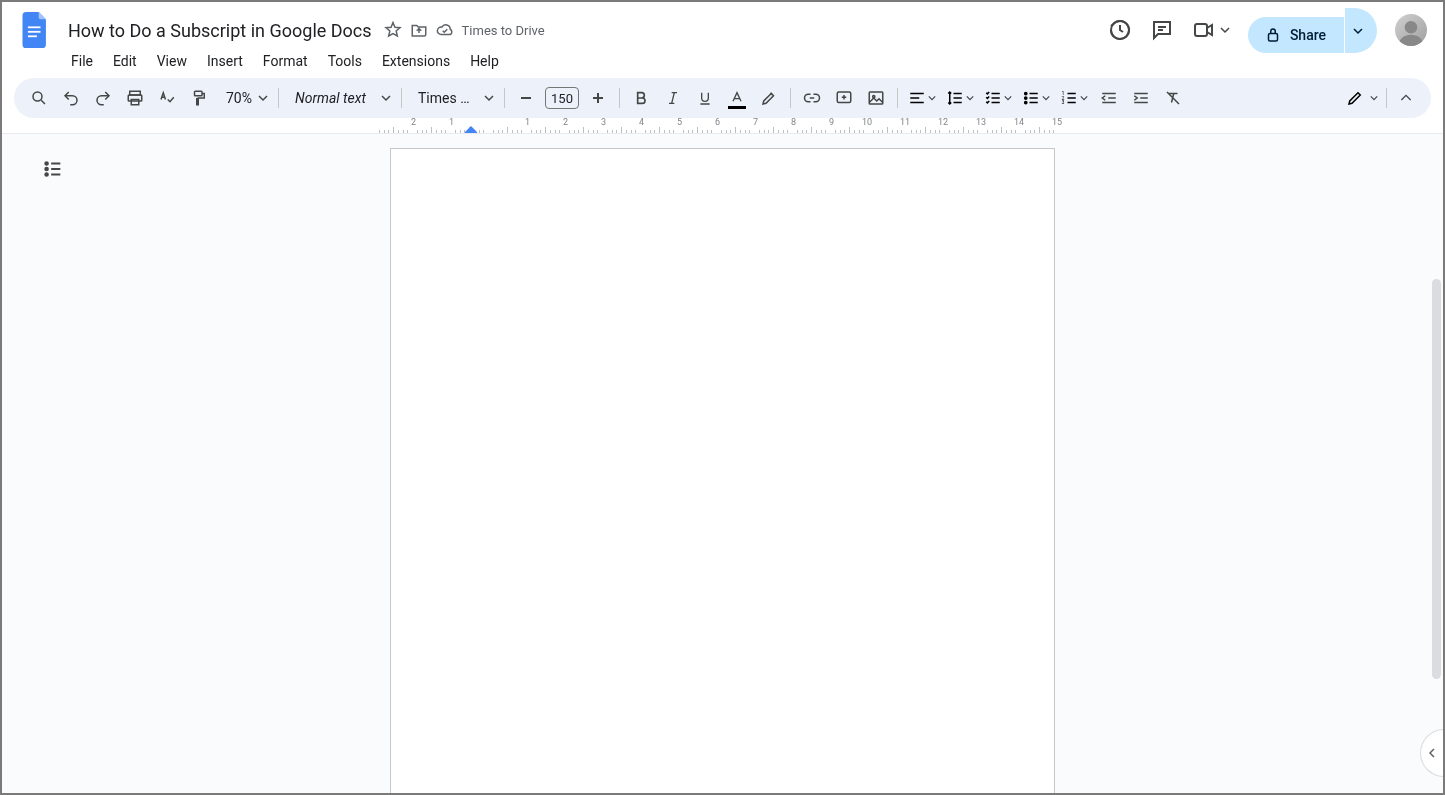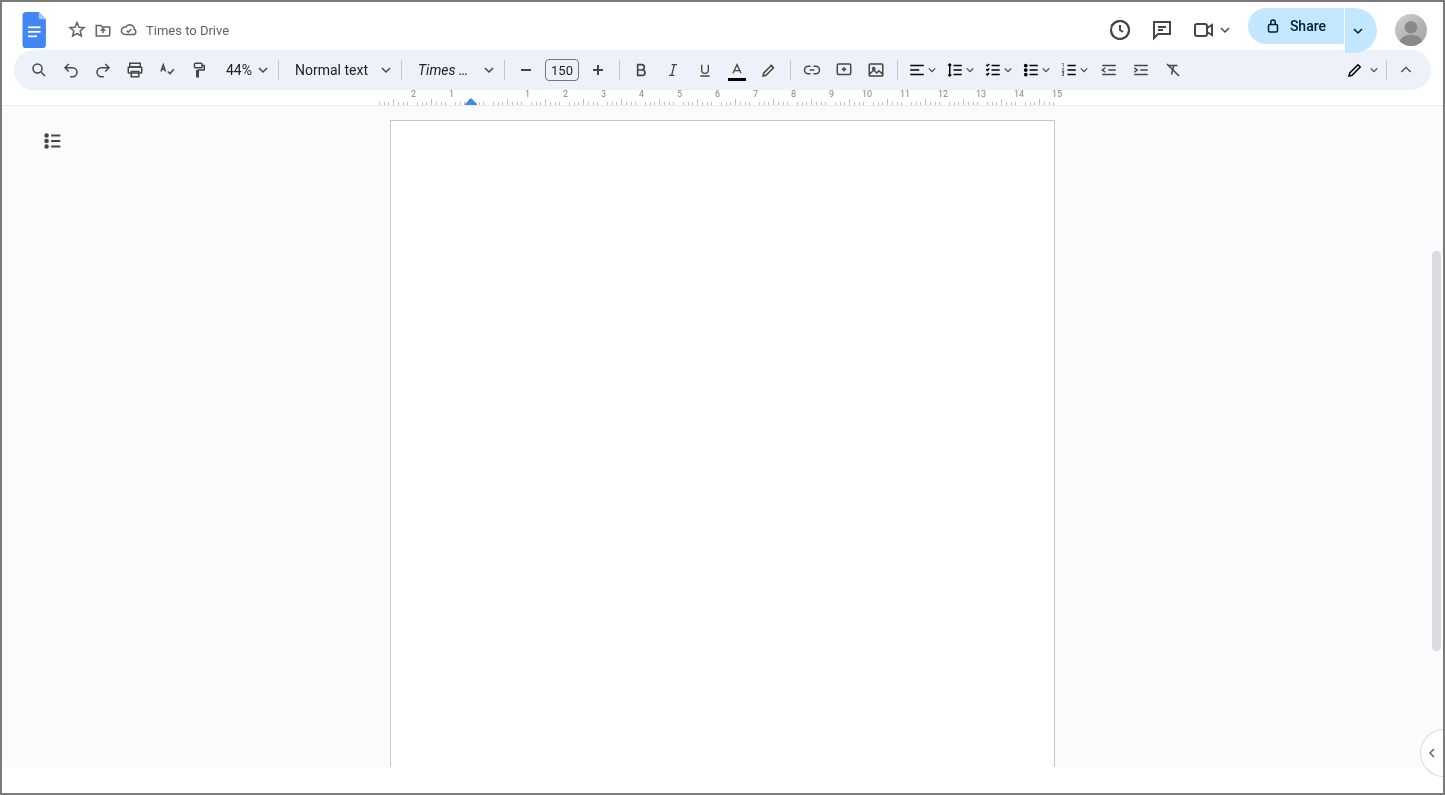--- a/index.html
+++ b/index.html
@@ -39,21 +39,21 @@
   display: flex;
   align-items: center;
   gap: 18px;
 }
 .icon-btn {
   color: #444746;
   display: flex;
   align-items: center;
   cursor: pointer;
 }
-.share-btn-wrap { display: flex; align-items: flex-start; }
+.share-btn-wrap { display: flex; align-items: flex-end; }
 .share-btn {
   background: #c2e7ff;
   border-radius: 40px 0 0 40px;
   padding: 9px 18px 9px 16px;
   display: flex;
   align-items: center;
   gap: 8px;
   color: #001d35;
   font-weight: 500;
   font-size: 14px;
@@ -258,20 +258,21 @@
   <div class="title-row">
     <div class="docs-logo">
       <svg width="30" height="36" viewBox="0 0 30 40">
           <path fill="#4285f4" d="M4 0h14l8 8v28a4 4 0 0 1-4 4H4a4 4 0 0 1-4-4V4a4 4 0 0 1 4-4z"></path>
           <path fill="#a1c2fa" d="M18 0l8 8h-6a2 2 0 0 1-2-2V0z"></path>
           <rect x="6" y="16" width="14" height="2" fill="#fff"></rect>
           <rect x="6" y="21" width="14" height="2" fill="#fff"></rect>
           <rect x="6" y="26" width="10" height="2" fill="#fff"></rect>
         </svg>
     </div>
+    <div class="doc-title">How to Do a Subscript in Google Docs</div>
     <div class="title-icons">
       <span class="title-icon-btn">
         <svg width="18" height="18" viewBox="0 0 24 24" fill="none" stroke="#5f6368" stroke-width="2">
             <path d="M12 2l2.6 6.3 6.8.6-5.2 4.5 1.6 6.6L12 16.8 6.2 20l1.6-6.6L2.6 8.9l6.8-.6z"></path>
           </svg>
       </span>
       <span class="title-icon-btn">
         <svg width="18" height="18" viewBox="0 0 24 24" fill="none" stroke="#5f6368" stroke-width="2">
             <path d="M3 6h6l2 2h10v10a2 2 0 0 1-2 2H3z"></path>
             <path d="M12 11v5M9 13l3-3 3 3"></path>
@@ -323,20 +324,30 @@
         </div>
       </div>
       <div class="avatar">
         <svg viewBox="0 0 24 24">
             <circle cx="12" cy="9" r="5" fill="#888"></circle>
             <path d="M2 24c0-6 5-9 10-9s10 3 10 9" fill="#888"></path>
           </svg>
       </div>
     </div>
   </div>
+  <div class="menu-bar">
+    <span class="menu-item">File</span>
+    <span class="menu-item">Edit</span>
+    <span class="menu-item">View</span>
+    <span class="menu-item">Insert</span>
+    <span class="menu-item">Format</span>
+    <span class="menu-item">Tools</span>
+    <span class="menu-item">Extensions</span>
+    <span class="menu-item">Help</span>
+  </div>
   <div class="toolbar-wrap">
     <div class="toolbar">
       <span class="tb-btn">
           <svg width="18" height="18" viewBox="0 0 24 24" fill="none" stroke="currentColor" stroke-width="2">
             <circle cx="10" cy="10" r="6"></circle>
             <path d="M20 20l-5-5"></path>
           </svg>
         </span>
       <span class="tb-btn">
           <svg width="18" height="18" viewBox="0 0 24 24" fill="none" stroke="currentColor" stroke-width="2">
@@ -363,34 +374,34 @@
             <path d="M13 14l3 3 5-6"></path>
           </svg>
         </span>
       <span class="tb-btn">
           <svg width="18" height="18" viewBox="0 0 24 24" fill="none" stroke="currentColor" stroke-width="2">
             <rect x="6" y="3" width="10" height="6" rx="1"></rect>
             <path d="M16 6h3v6h-8v9h-2v-9"></path>
           </svg>
         </span>
       <div class="tb-select">
-        <span class="tb-text">44%</span>
+        <span class="tb-text">70%</span>
         <svg width="10" height="10" viewBox="0 0 10 10">
             <path d="M1 3l4 4 4-4" fill="none" stroke="#444746" stroke-width="1.5"></path>
           </svg>
       </div>
       <span class="tb-sep"></span>
-      <div class="tb-select" style="width:110px;">
+      <div class="tb-select" style="width:110px;font-style:italic;">
         <span class="tb-text">Normal text</span>
         <svg width="10" height="10" viewBox="0 0 10 10" style="margin-left:auto;">
             <path d="M1 3l4 4 4-4" fill="none" stroke="#444746" stroke-width="1.5"></path>
           </svg>
       </div>
       <span class="tb-sep"></span>
-      <div class="tb-select" style="width:90px;font-style:italic;">
+      <div class="tb-select" style="width:90px;">
         <span class="tb-text">Times …</span>
         <svg width="10" height="10" viewBox="0 0 10 10" style="margin-left:auto;">
             <path d="M1 3l4 4 4-4" fill="none" stroke="#444746" stroke-width="1.5"></path>
           </svg>
       </div>
       <span class="tb-sep"></span>
       <span class="tb-btn">
           <svg width="14" height="14" viewBox="0 0 14 14">
             <path d="M2 7h10" stroke="currentColor" stroke-width="2"></path>
           </svg>

